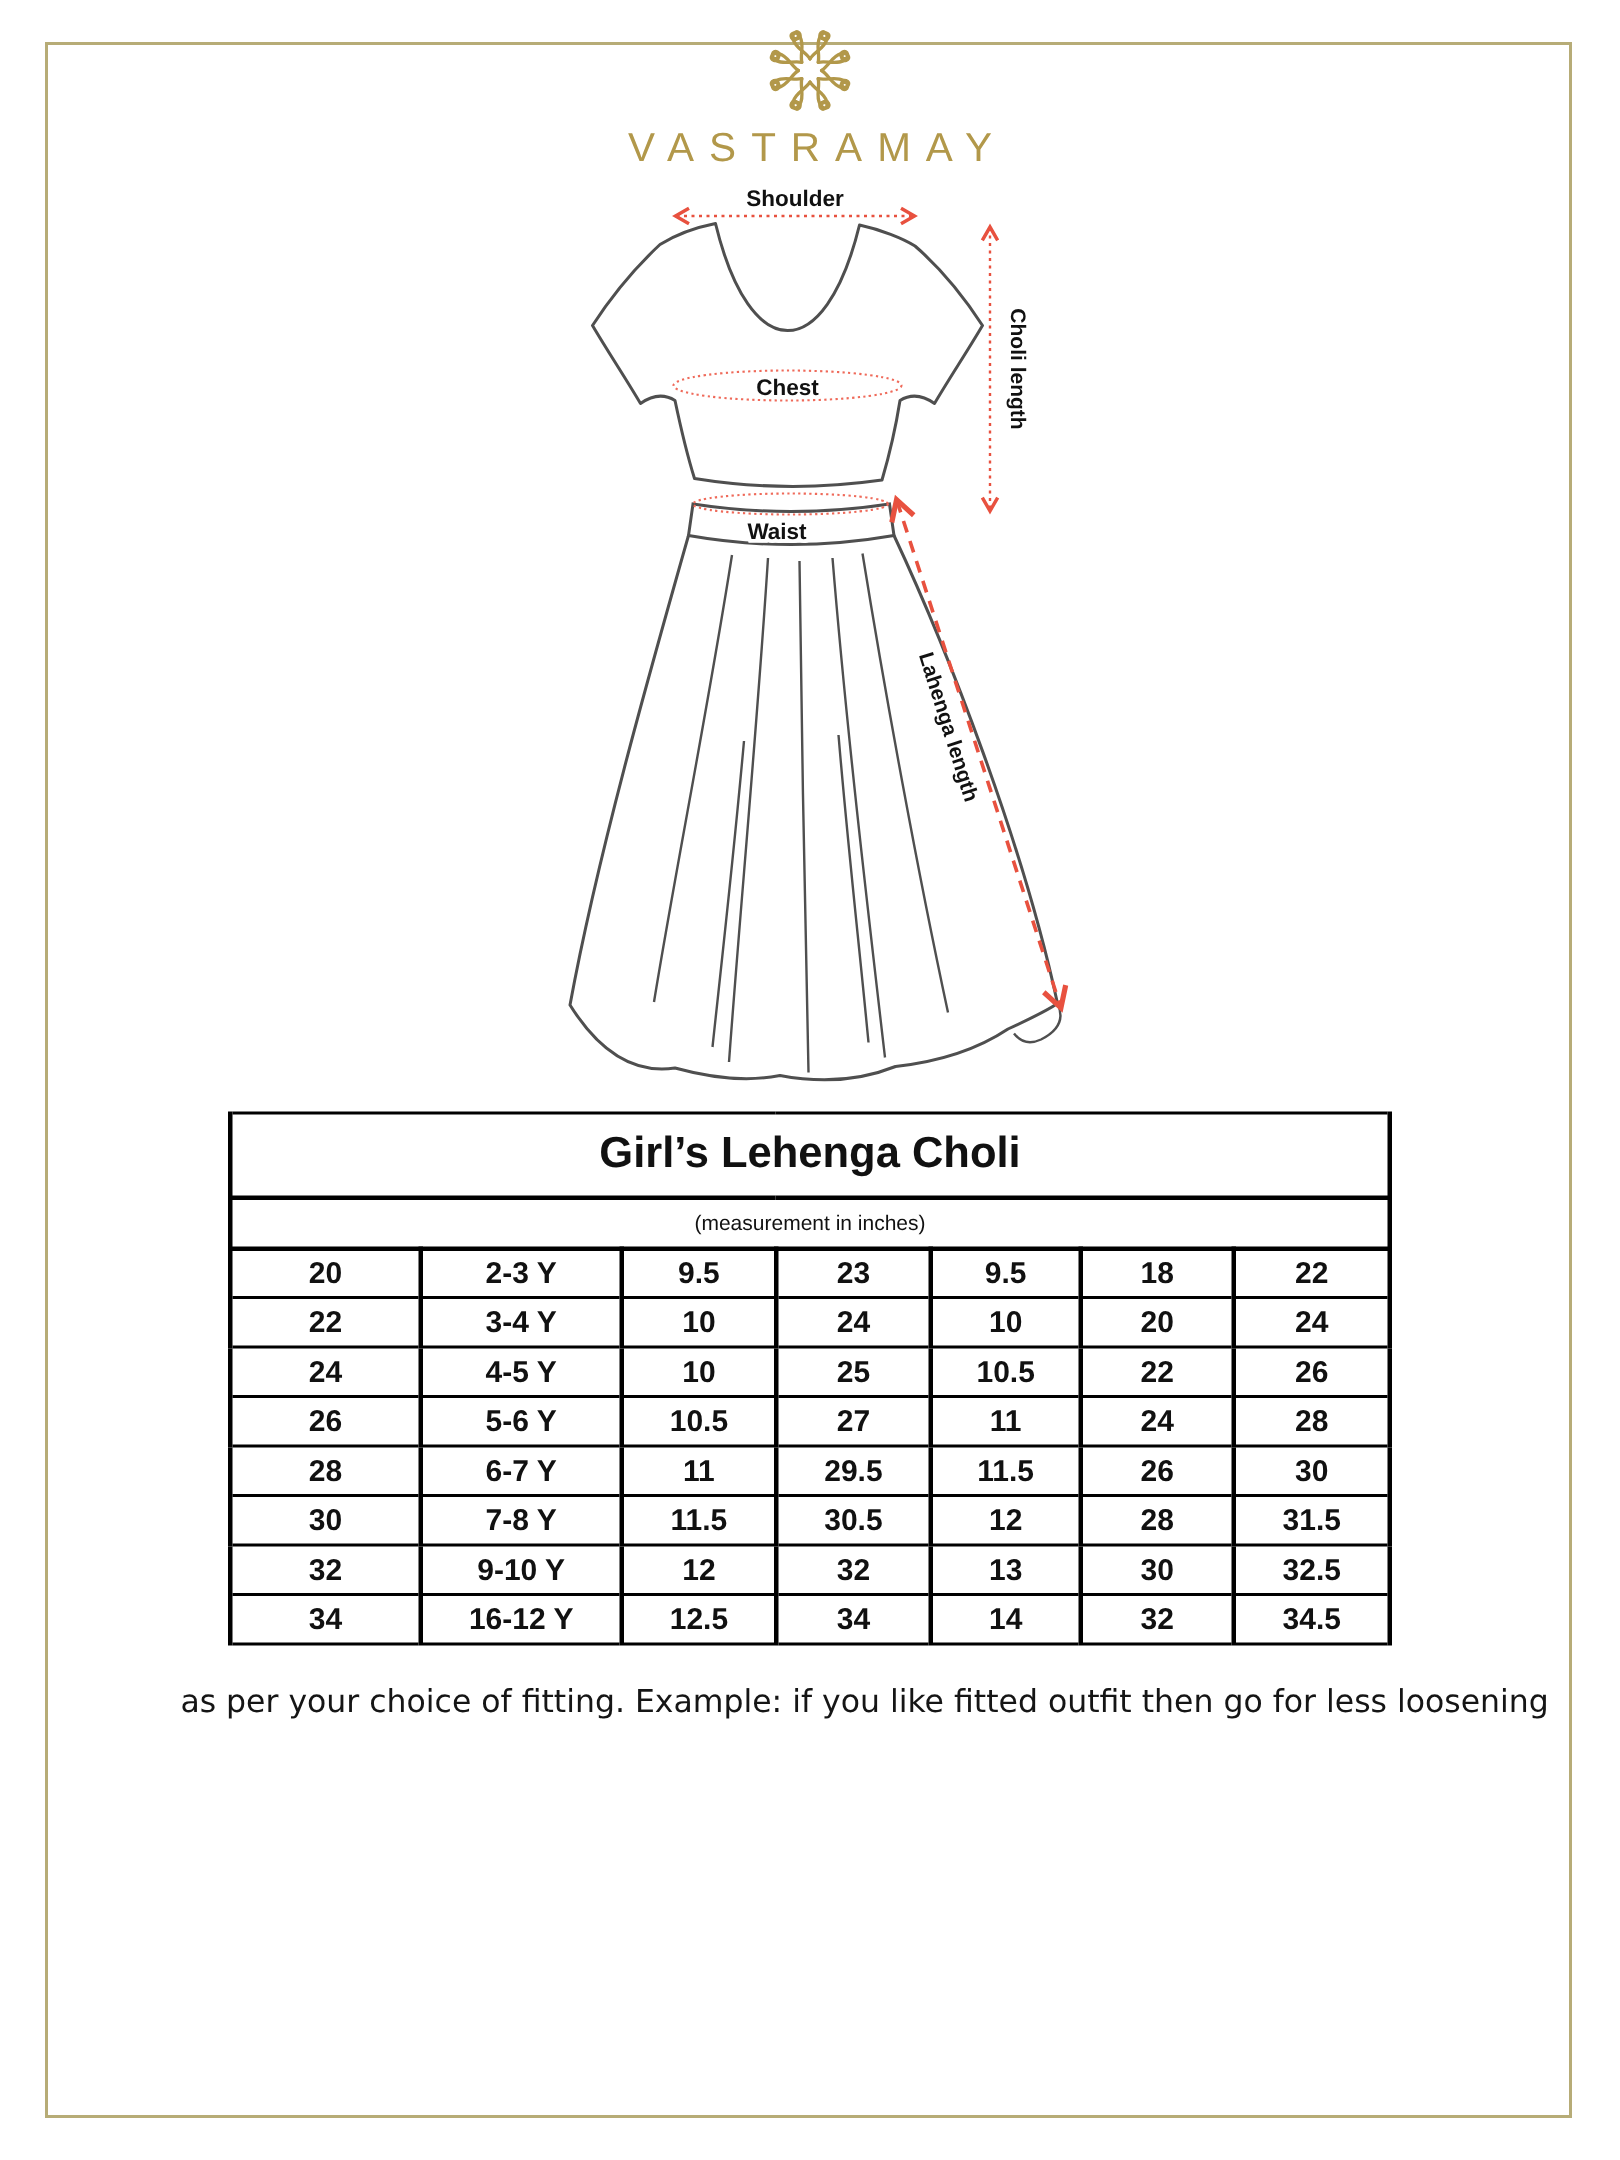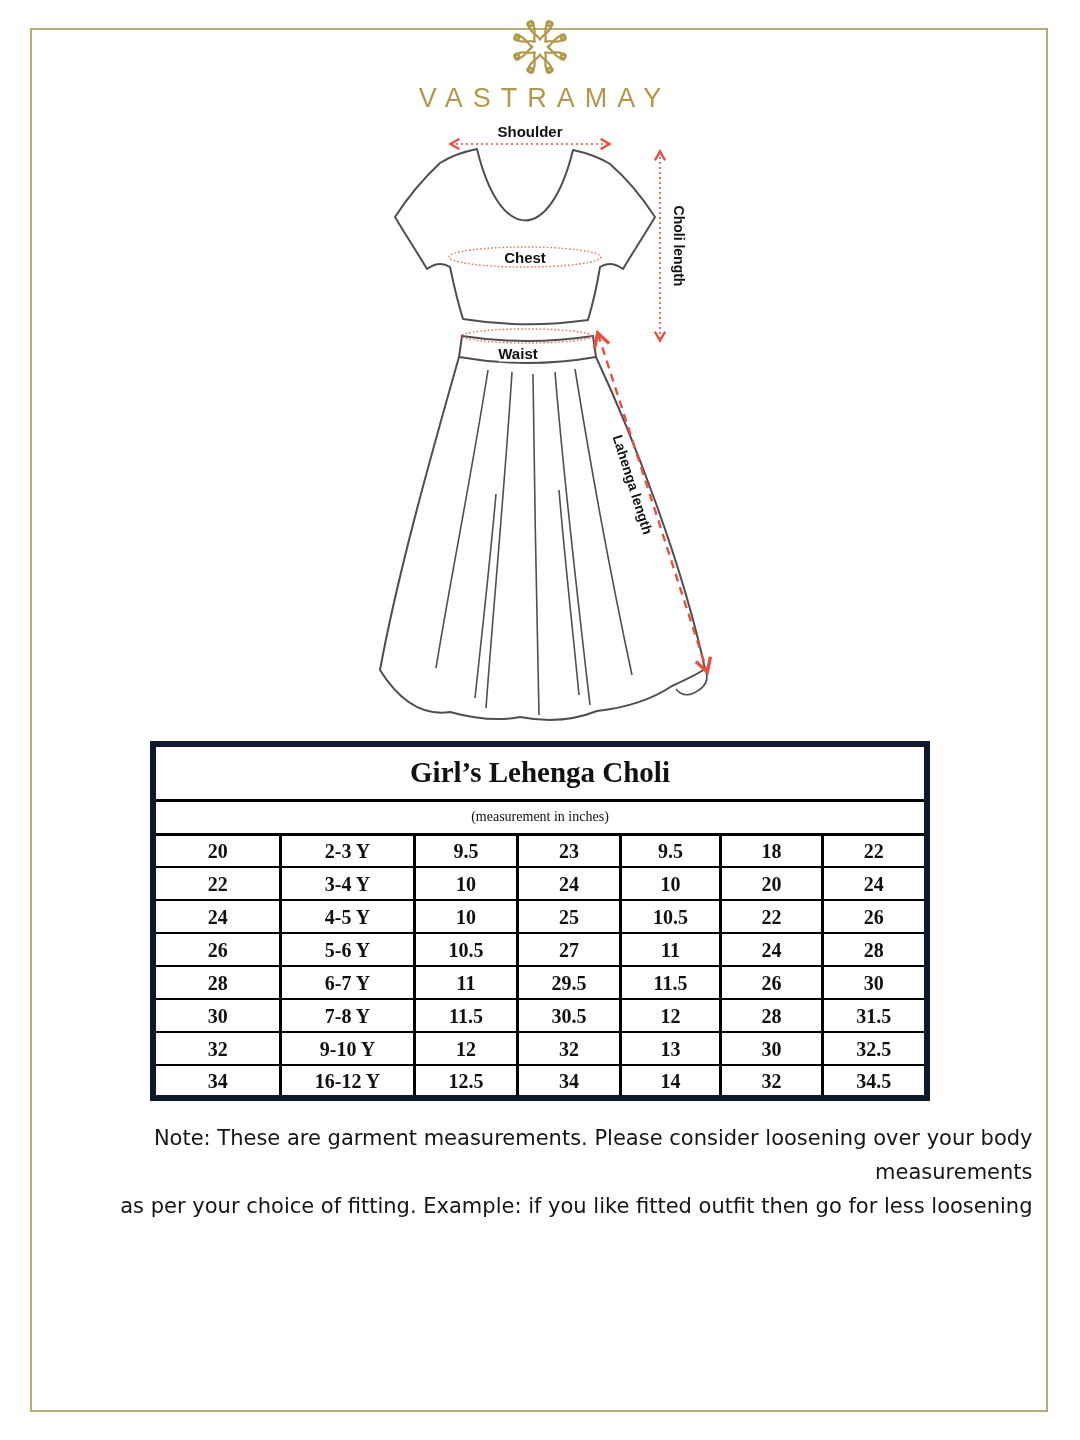--- a/index.html
+++ b/index.html
@@ -26,22 +26,22 @@
 
   .diagram-svg { margin-top:8px; display:block; }
   .svg-label {
     font-family:"Liberation Sans", sans-serif; font-weight:bold; font-size:15px;
     fill:#111; paint-order:stroke; stroke:#ffffff; stroke-width:5px;
   }
   .svg-label-small { font-size:14px; }
 
   table.size-table {
     width:773px; margin-top:4px; border-collapse:collapse;
-    border:6px solid #0f172a; table-layout:fixed;
-    font-family:Liberation Serif, serif;
+    border:2px solid #0f172a; table-layout:fixed;
+    font-family:Liberation Sans, sans-serif;
   }
   .size-table th, .size-table td {
     border:2px solid #000; border-left-width:3px; border-right-width:3px;
     text-align:center; vertical-align:middle;
   }
   .t-title { font-size:29px; font-weight:bold; height:56px; border-bottom-width:3px !important; }
   .t-sub   { font-size:14px; font-weight:normal; height:34px; border-bottom-width:3px !important; }
   .col-h   { font-size:21px; font-weight:bold; height:70px; line-height:1.18; white-space:pre-line; }
   .size-table td { font-size:20px; font-weight:bold; height:33px; line-height:1.1; }
 
@@ -213,17 +213,16 @@
           <td>12.5</td>
           <td>34</td>
           <td>14</td>
           <td>32</td>
           <td>34.5</td>
         </tr>
       </tbody>
   </table>
 
   <div class="note">
-    <div>Note: These are garment measurements. Please consider loosening over your body measurements</div>
     <div>as per your choice of fitting. Example: if you like fitted outfit then go for less loosening</div>
   </div>
 
 </div>
 
 </body></html>

